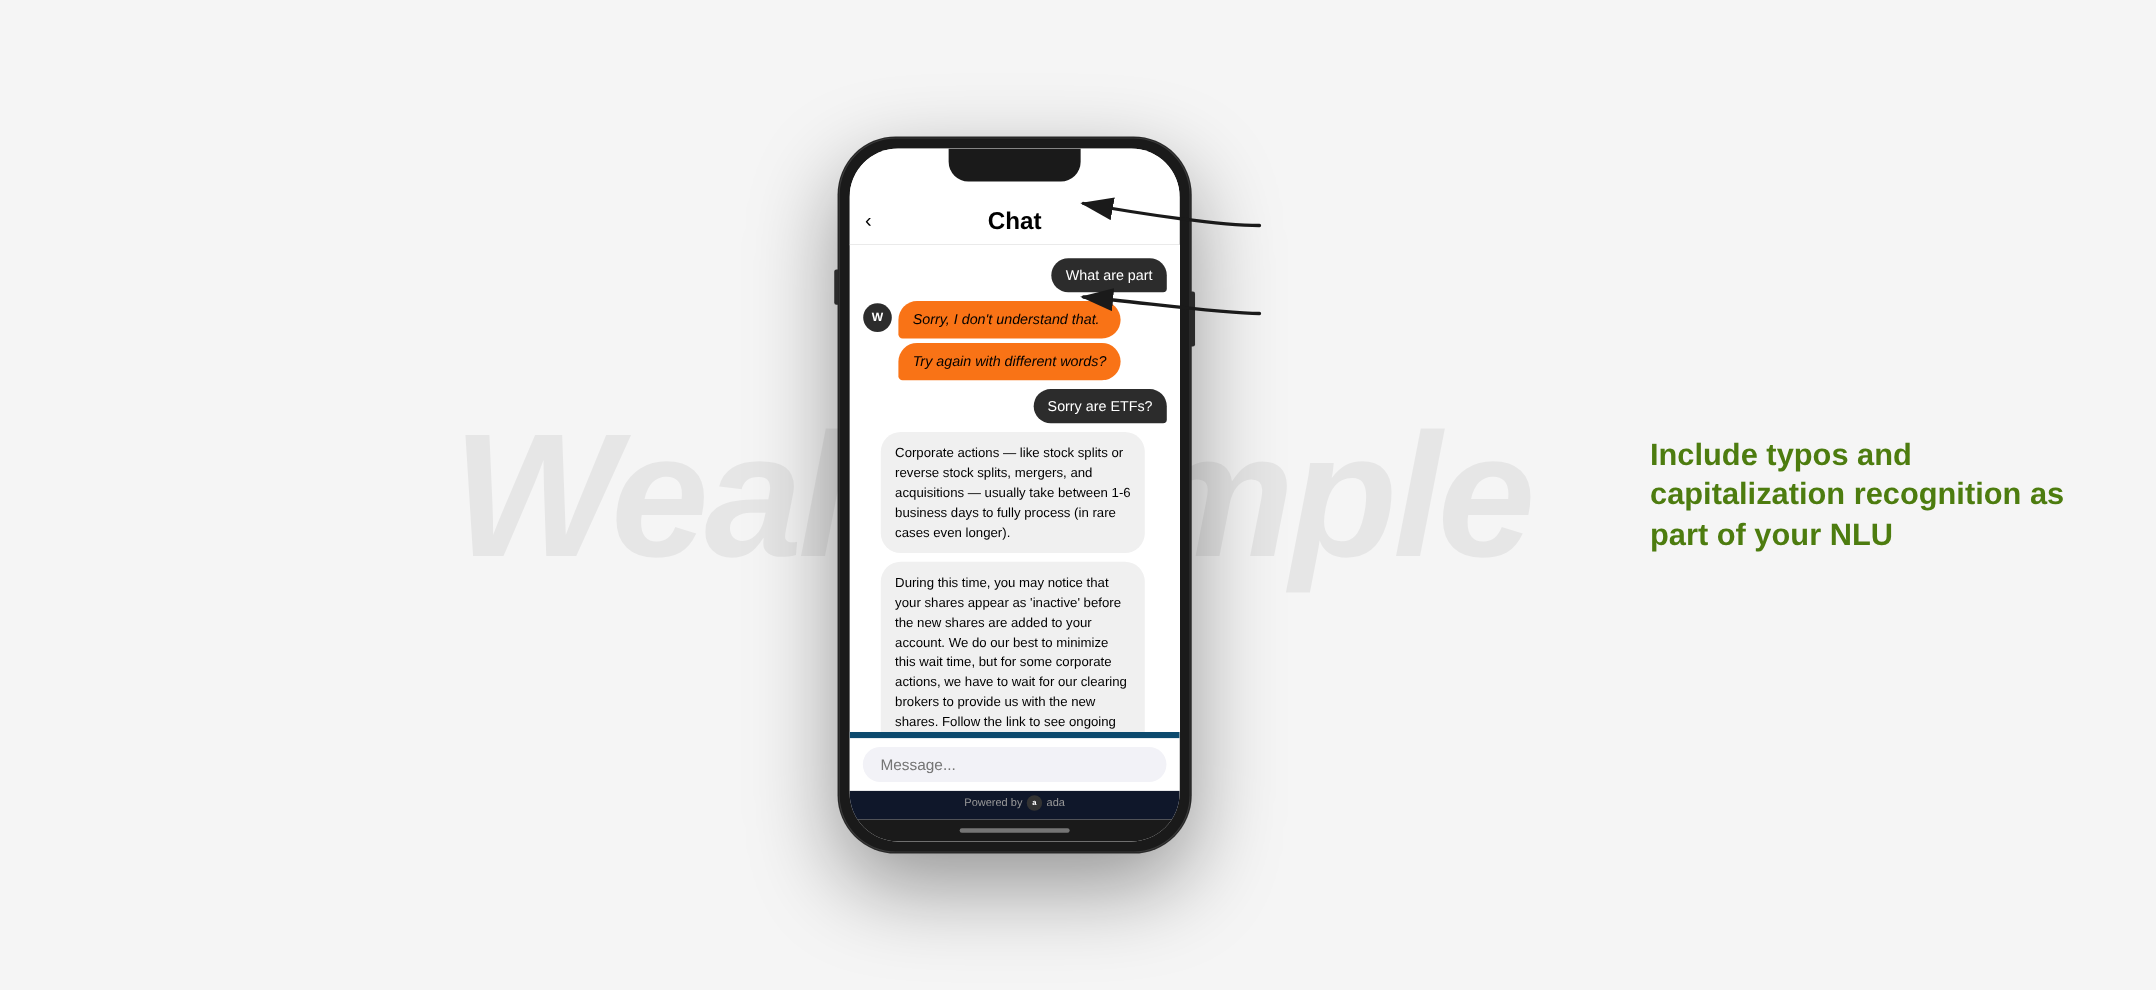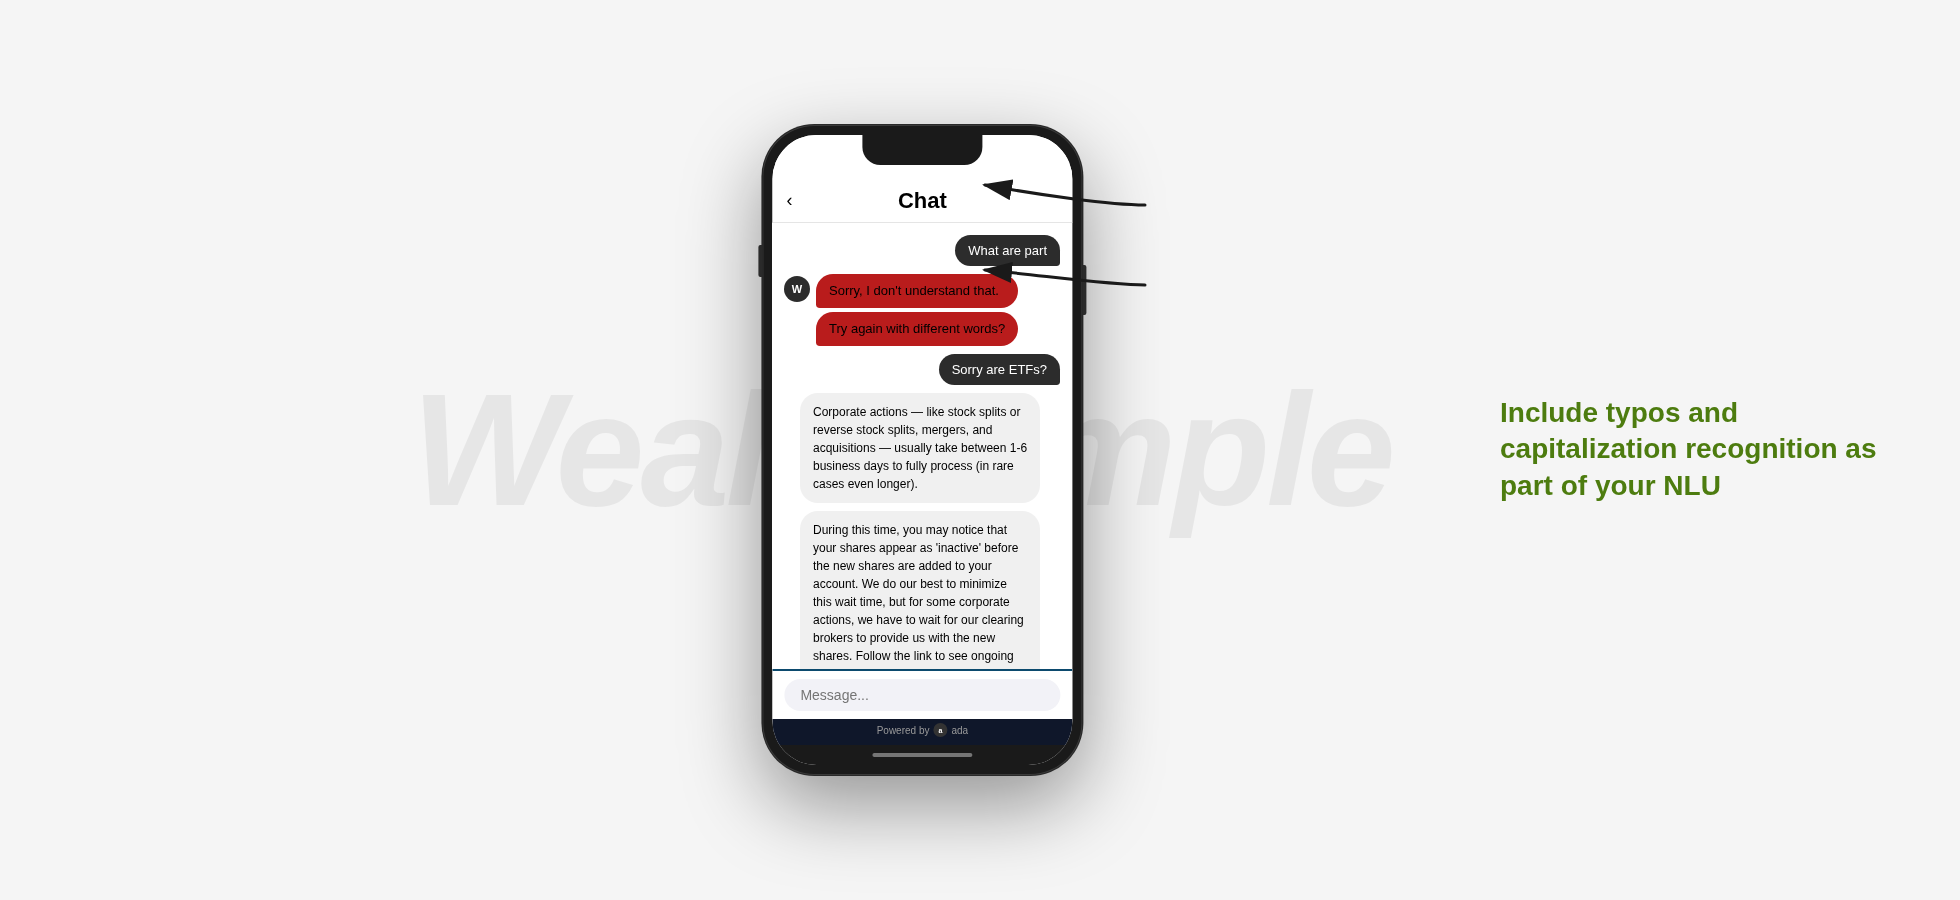--- a/index.html
+++ b/index.html
@@ -248,46 +248,47 @@
     }
 
     .bot-bubbles {
       display: flex;
       flex-direction: column;
       gap: 4px;
       max-width: 82%;
     }
 
     .bubble-bot {
-      background: #b91c1c;
+      background: #f97316;
       color: #000;
       border-radius: 18px 18px 18px 4px;
       padding: 8px 13px;
       font-size: 13px;
       line-height: 1.4;
+      font-style: italic;
     }
 
     
     .bubble-bot-noavatar {
       background: #f0f0f0;
       color: #000;
       border-radius: 18px;
       padding: 10px 13px;
       font-size: 12px;
       line-height: 1.5;
       max-width: 87%;
       align-self: flex-start;
       margin-left: 16px;
     }
 
     
     .input-bar {
       padding: 8px 12px;
       background: #fff;
-      border-top: 2px solid #0c4a6e;
+      border-top: 6px solid #0c4a6e;
       flex-shrink: 0;
     }
 
     .input-field {
       width: 100%;
       background: #f2f2f7;
       border: none;
       border-radius: 20px;
       padding: 8px 16px;
       font-size: 14px;

